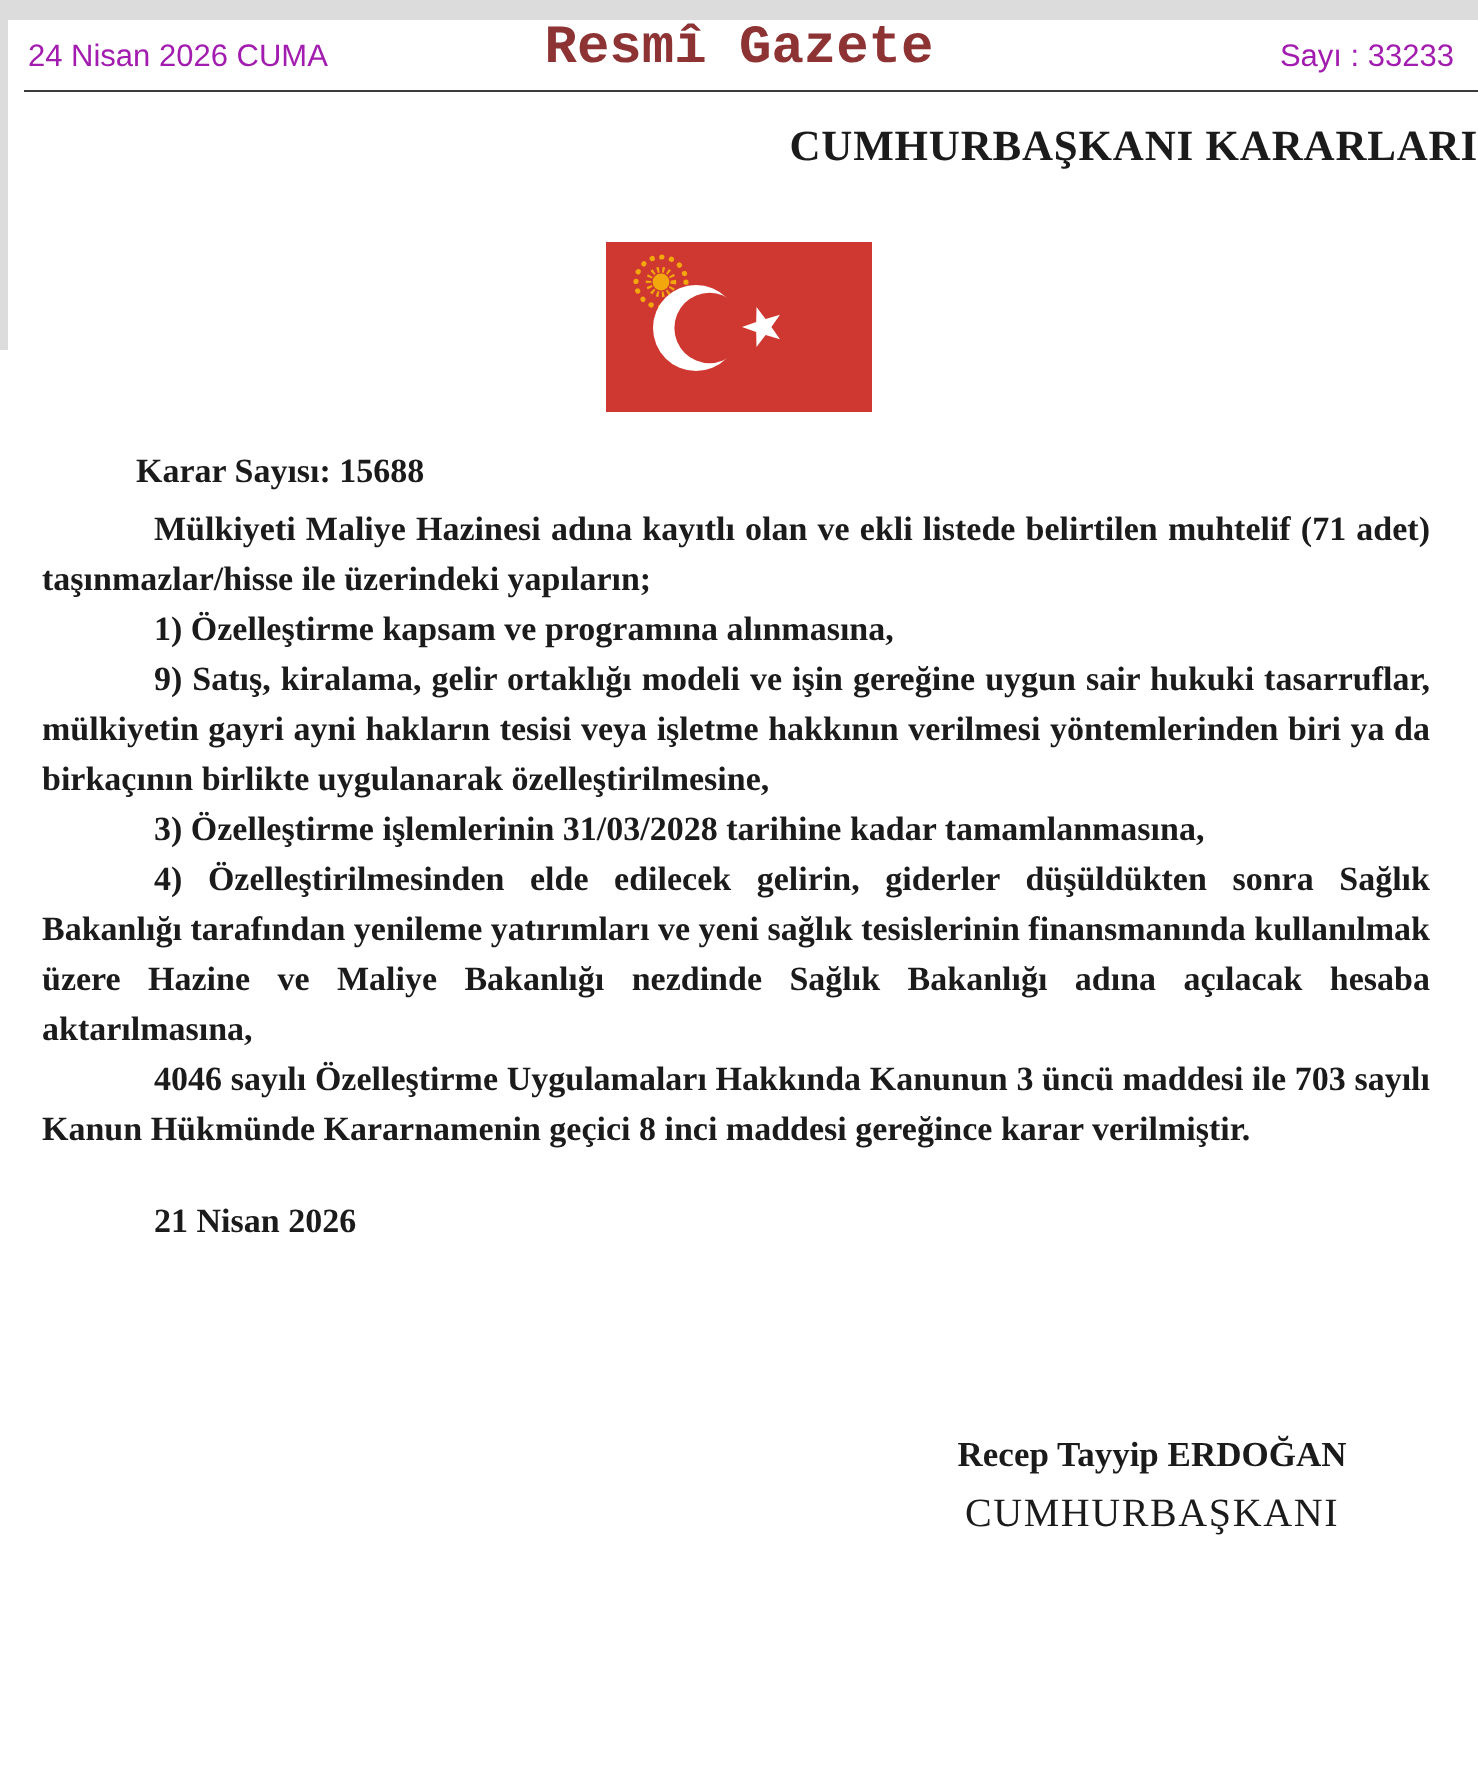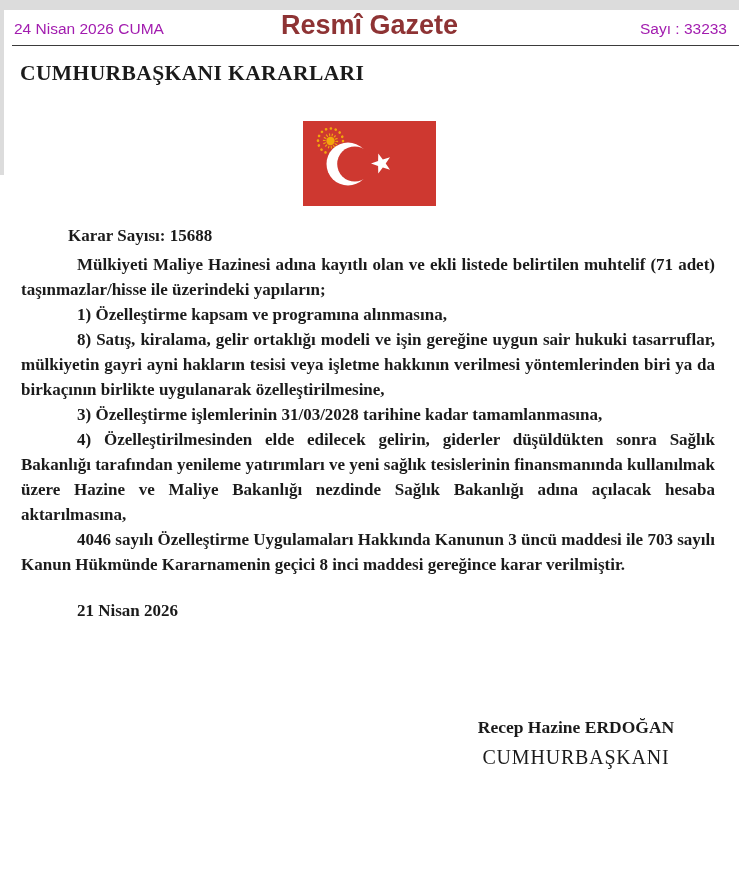--- a/index.html
+++ b/index.html
@@ -18,38 +18,38 @@
 
   
   .hdr-date{
     position:absolute;left:14px;top:20px;
     font-family:"Liberation Sans", sans-serif;
     font-size:15.5px;color:#a21caf;white-space:nowrap;
   }
   .hdr-masthead{
     position:absolute;left:0;right:0;top:10px;
     text-align:center;
-    font-family:Liberation Sans, sans-serif;
+    font-family:Liberation Mono, monospace;
     font-weight:bold;font-size:27px;
     color:var(--masthead_red,#8e3334);
   }
   .hdr-issue{
     position:absolute;right:12px;top:20px;
     font-family:"Liberation Sans", sans-serif;
     font-size:15.5px;color:#a21caf;white-space:nowrap;
   }
   .hdr-rule{
     position:absolute;left:12px;right:0;top:45px;
     height:1px;background:var(--rule,#3b3b3b);
   }
 
   
   .doc-title{
     position:absolute;left:0;right:0;top:61px;
-    text-align:left;
+    text-align:right;
     font-weight:bold;font-size:21.5px;
     letter-spacing:0.4px;
     padding-left:20px;
   }
 
   
   .flag{position:absolute;left:303px;top:121px;width:133px;height:85px;display:block;}
   .flag .f-red{fill:var(--flag_red,#ce3830);}
   .flag .f-white{fill:#ffffff;}
   .flag .f-gold{fill:var(--flag_gold,#f2a70c);}
@@ -116,25 +116,25 @@
     </g>
 
     <polygon class="f-white" points="68,42.5 75.1,44.97 75.26,52.49 79.8,46.49 86.99,48.67 82.7,42.5 86.99,36.33 79.8,38.51 75.26,32.51 75.1,40.03"></polygon>
   </svg>
 
   <div class="karar-no">Karar Sayısı: 15688</div>
 
   <div class="body-text">
     <p>Mülkiyeti Maliye Hazinesi adına kayıtlı olan ve ekli listede belirtilen muhtelif (71 adet) taşınmazlar/hisse ile üzerindeki yapıların;</p>
     <p>1) Özelleştirme kapsam ve programına alınmasına,</p>
-    <p>8) Satış, kiralama, gelir ortaklığı modeli ve işin gereğine uygun sair hukuki tasarruflar, mülkiyetin gayri ayni hakların tesisi veya işletme hakkının verilmesi yöntemlerinden biri ya da birkaçının birlikte uygulanarak özelleştirilmesine,</p>
+    <p>9) Satış, kiralama, gelir ortaklığı modeli ve işin gereğine uygun sair hukuki tasarruflar, mülkiyetin gayri ayni hakların tesisi veya işletme hakkının verilmesi yöntemlerinden biri ya da birkaçının birlikte uygulanarak özelleştirilmesine,</p>
     <p>3) Özelleştirme işlemlerinin 31/03/2028 tarihine kadar tamamlanmasına,</p>
     <p>4) Özelleştirilmesinden elde edilecek gelirin, giderler düşüldükten sonra Sağlık Bakanlığı tarafından yenileme yatırımları ve yeni sağlık tesislerinin finansmanında kullanılmak üzere Hazine ve Maliye Bakanlığı nezdinde Sağlık Bakanlığı adına açılacak hesaba aktarılmasına,</p>
     <p>4046 sayılı Özelleştirme Uygulamaları Hakkında Kanunun 3 üncü maddesi ile 703 sayılı Kanun Hükmünde Kararnamenin geçici 8 inci maddesi gereğince karar verilmiştir.</p>
     <p class="decision-date">21 Nisan 2026</p>
   </div>
 
   <div class="signature">
-    <div class="sig-name">Recep Hazine ERDOĞAN</div>
+    <div class="sig-name">Recep Tayyip ERDOĞAN</div>
     <div class="sig-title">CUMHURBAŞKANI</div>
   </div>
 
 </div>
 
 </body></html>

